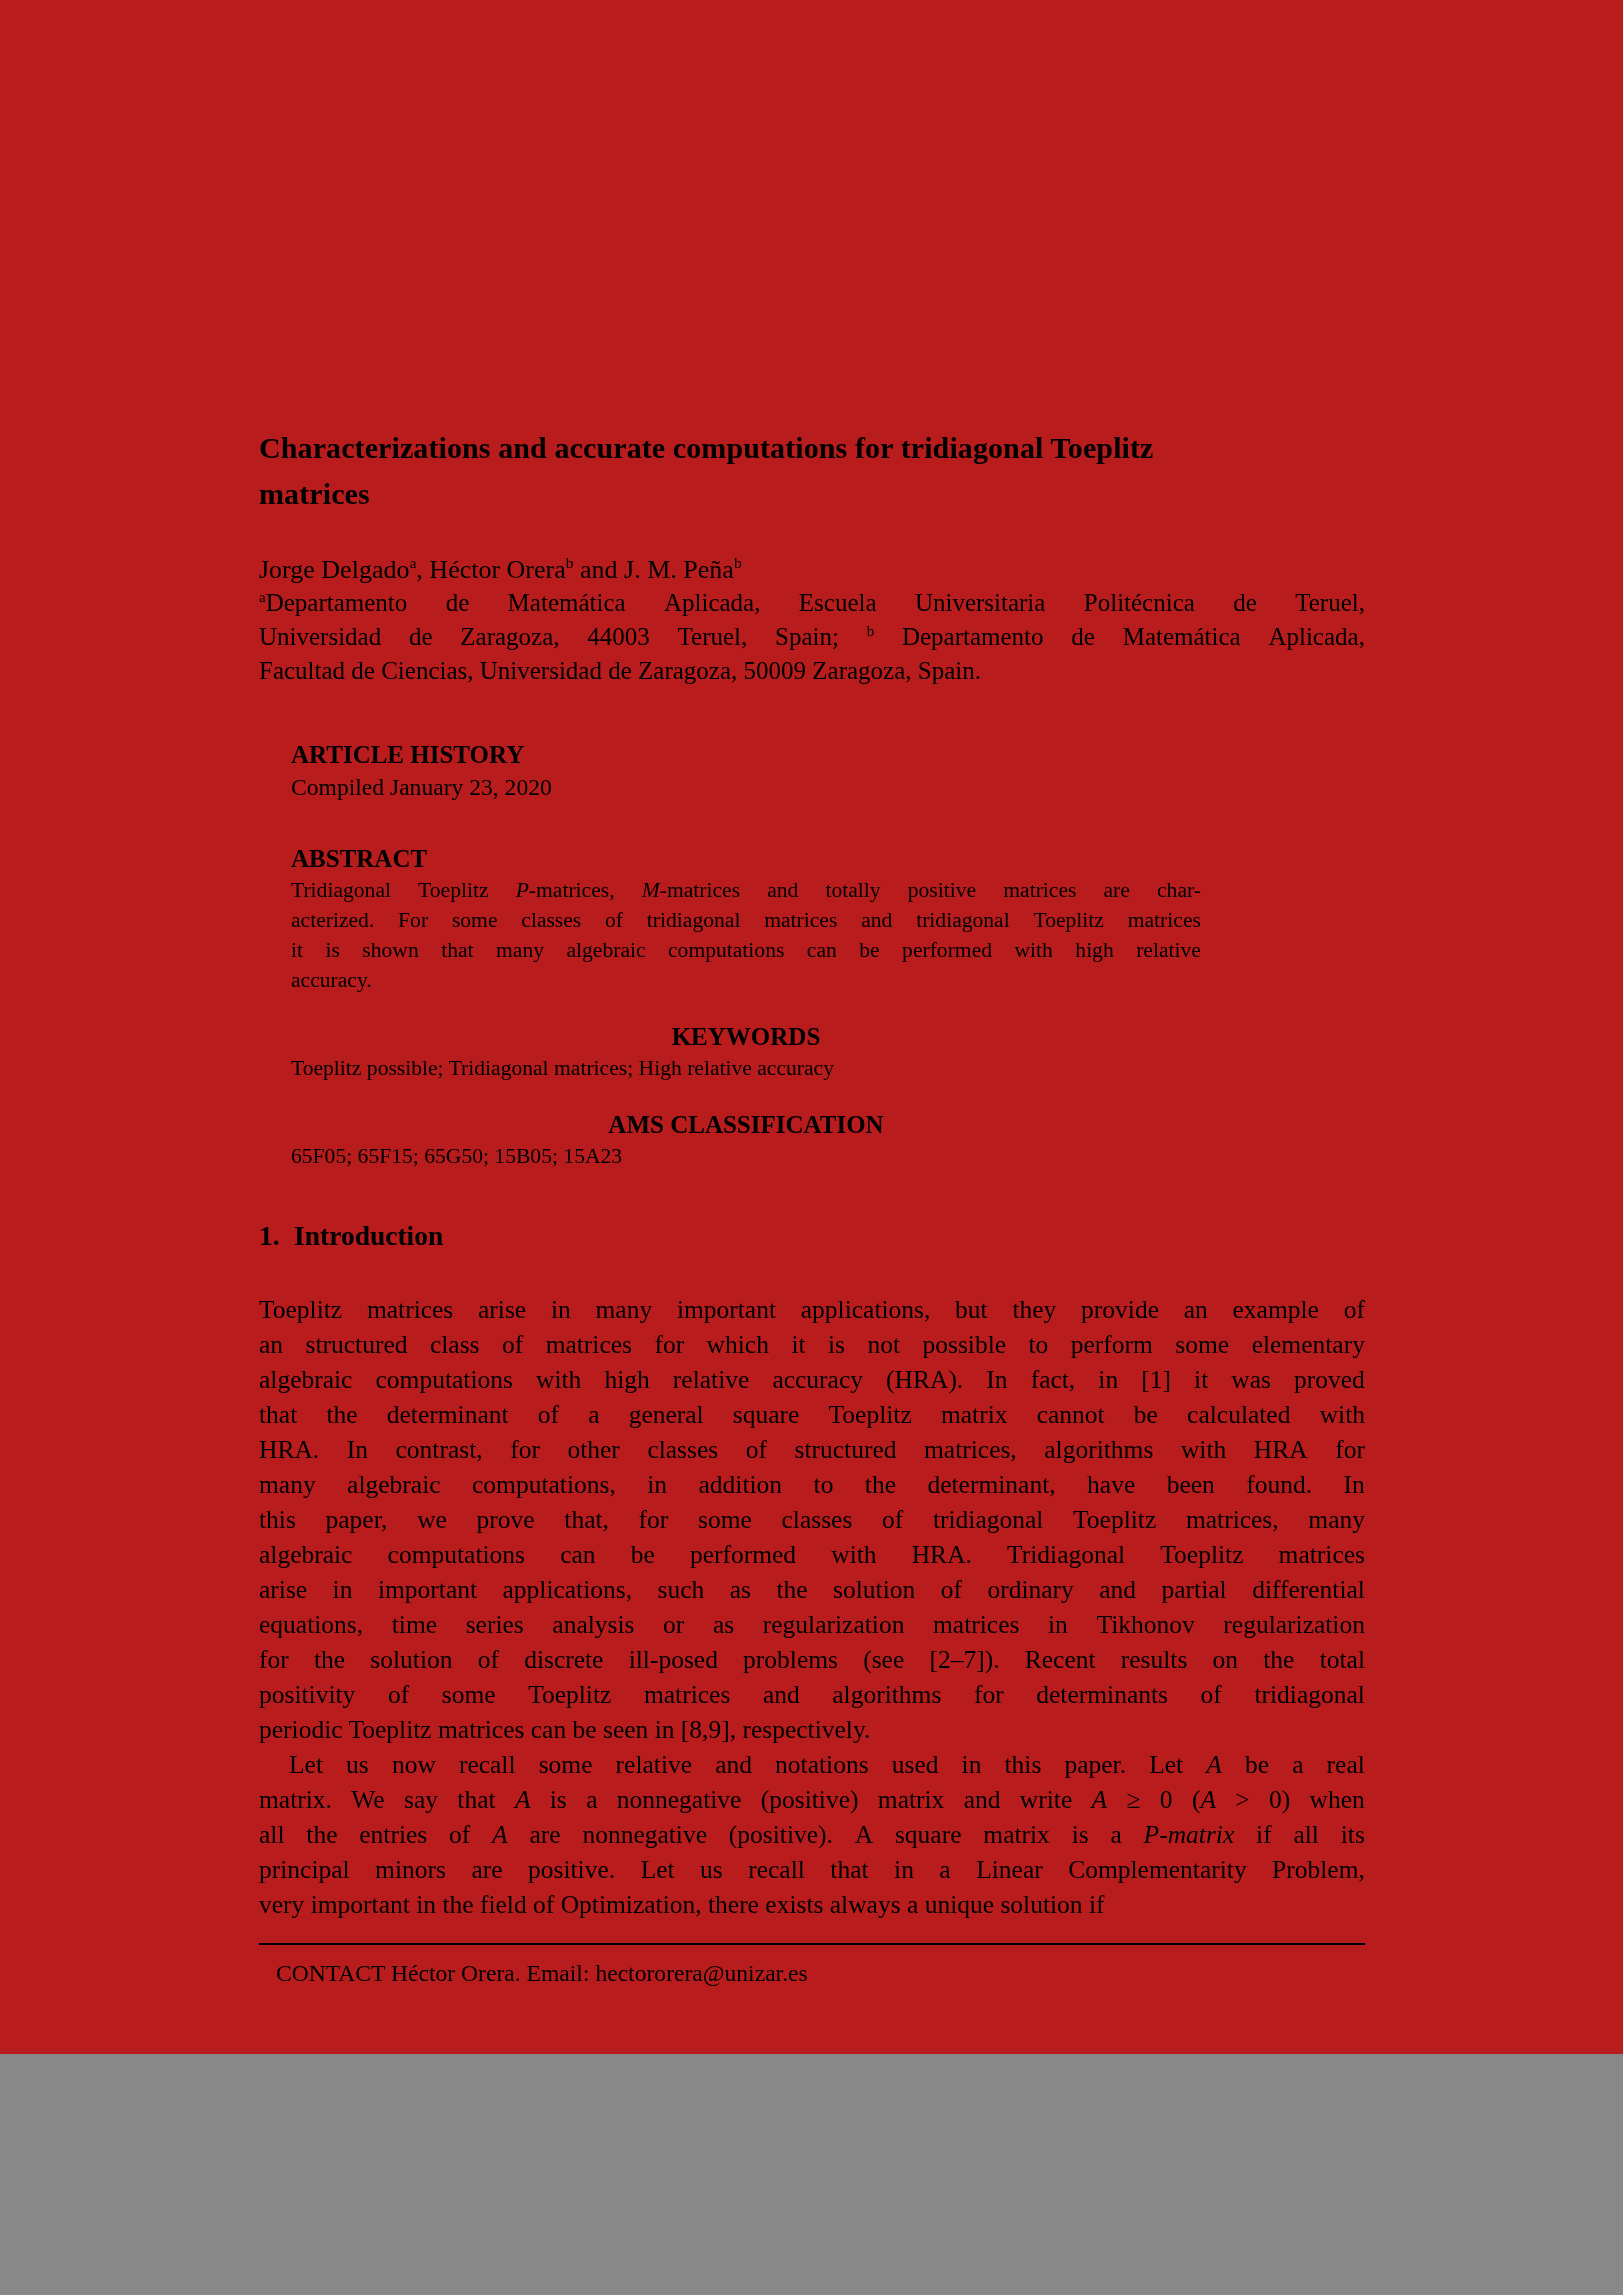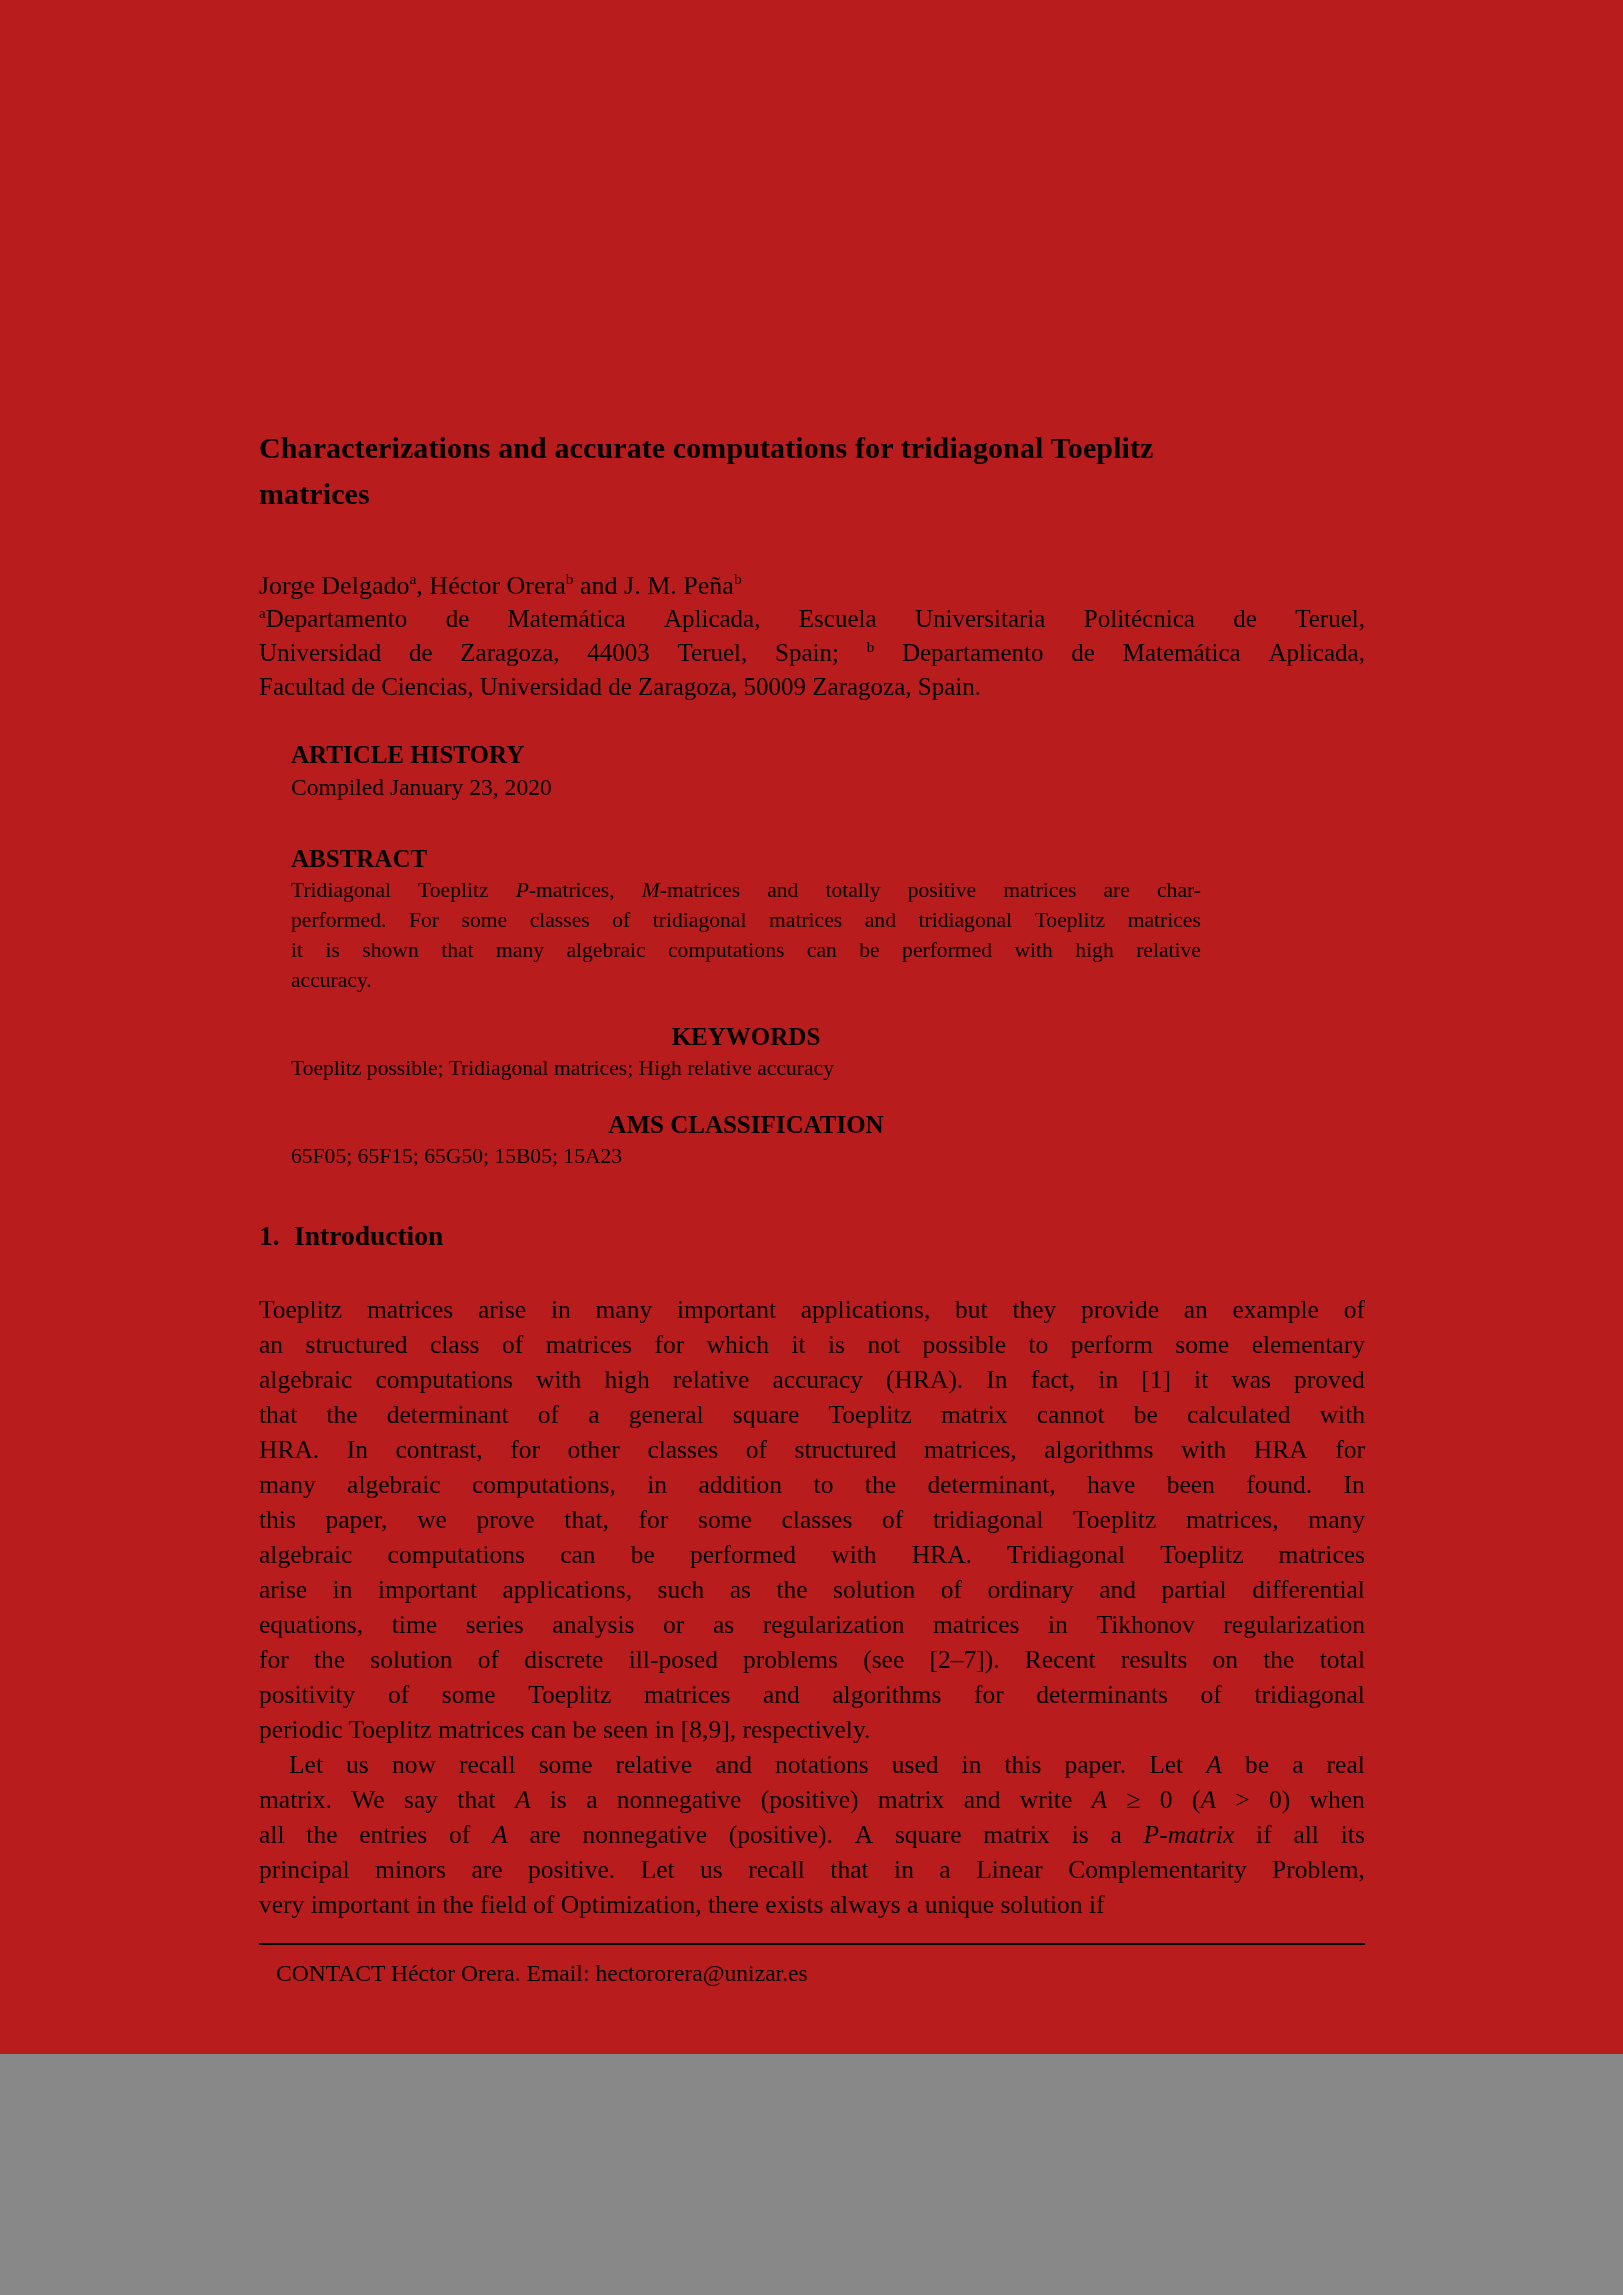--- a/index.html
+++ b/index.html
@@ -8,21 +8,21 @@
     width: 1623px;
     height: 2054px;
     background: #b91c1c;
     color: #000000;
     font-family: "Liberation Serif", "DejaVu Serif", serif;
     overflow: hidden;
   }
   
   .header { position: absolute; left: 259px; top: 425px; width: 1106px; }
   .title  { font-size: 30px; font-weight: bold; line-height: 46px; letter-spacing: 0.1px; }
-  .authors { margin-top: 52px; font-size: 26px; line-height: 33px; }
+  .authors { margin-top: 36px; font-size: 26px; line-height: 33px; }
   .affiliations { font-size: 25px; line-height: 34px; }
   
   .frontmatter { position: absolute; left: 291px; top: 738px; width: 910px; }
   .fm-head { font-size: 25px; font-weight: bold; line-height: 33px; }
   .fm-text { font-size: 23.6px; line-height: 33px; }
   .sp-abs  { margin-top: 38px; }
   .sp-kw   { margin-top: 25px; text-align: center; }
   .abs-line, .kw-line { font-size: 21.6px; line-height: 30px; }
   
   .bodytext { position: absolute; left: 259px; top: 1219px; width: 1106px; }
@@ -90,21 +90,21 @@
           <span><span style="font-style: italic;">P</span><span>-matrices,</span></span>
           <span><span style="font-style: italic;">M</span><span>-matrices</span></span>
           <span><span>and</span></span>
           <span><span>totally</span></span>
           <span><span>positive</span></span>
           <span><span>matrices</span></span>
           <span><span>are</span></span>
           <span><span>char-</span></span>
         </div>
       <div class="abs-line jl">
-          <span><span>performed.</span></span>
+          <span><span>acterized.</span></span>
           <span><span>For</span></span>
           <span><span>some</span></span>
           <span><span>classes</span></span>
           <span><span>of</span></span>
           <span><span>tridiagonal</span></span>
           <span><span>matrices</span></span>
           <span><span>and</span></span>
           <span><span>tridiagonal</span></span>
           <span><span>Toeplitz</span></span>
           <span><span>matrices</span></span>

